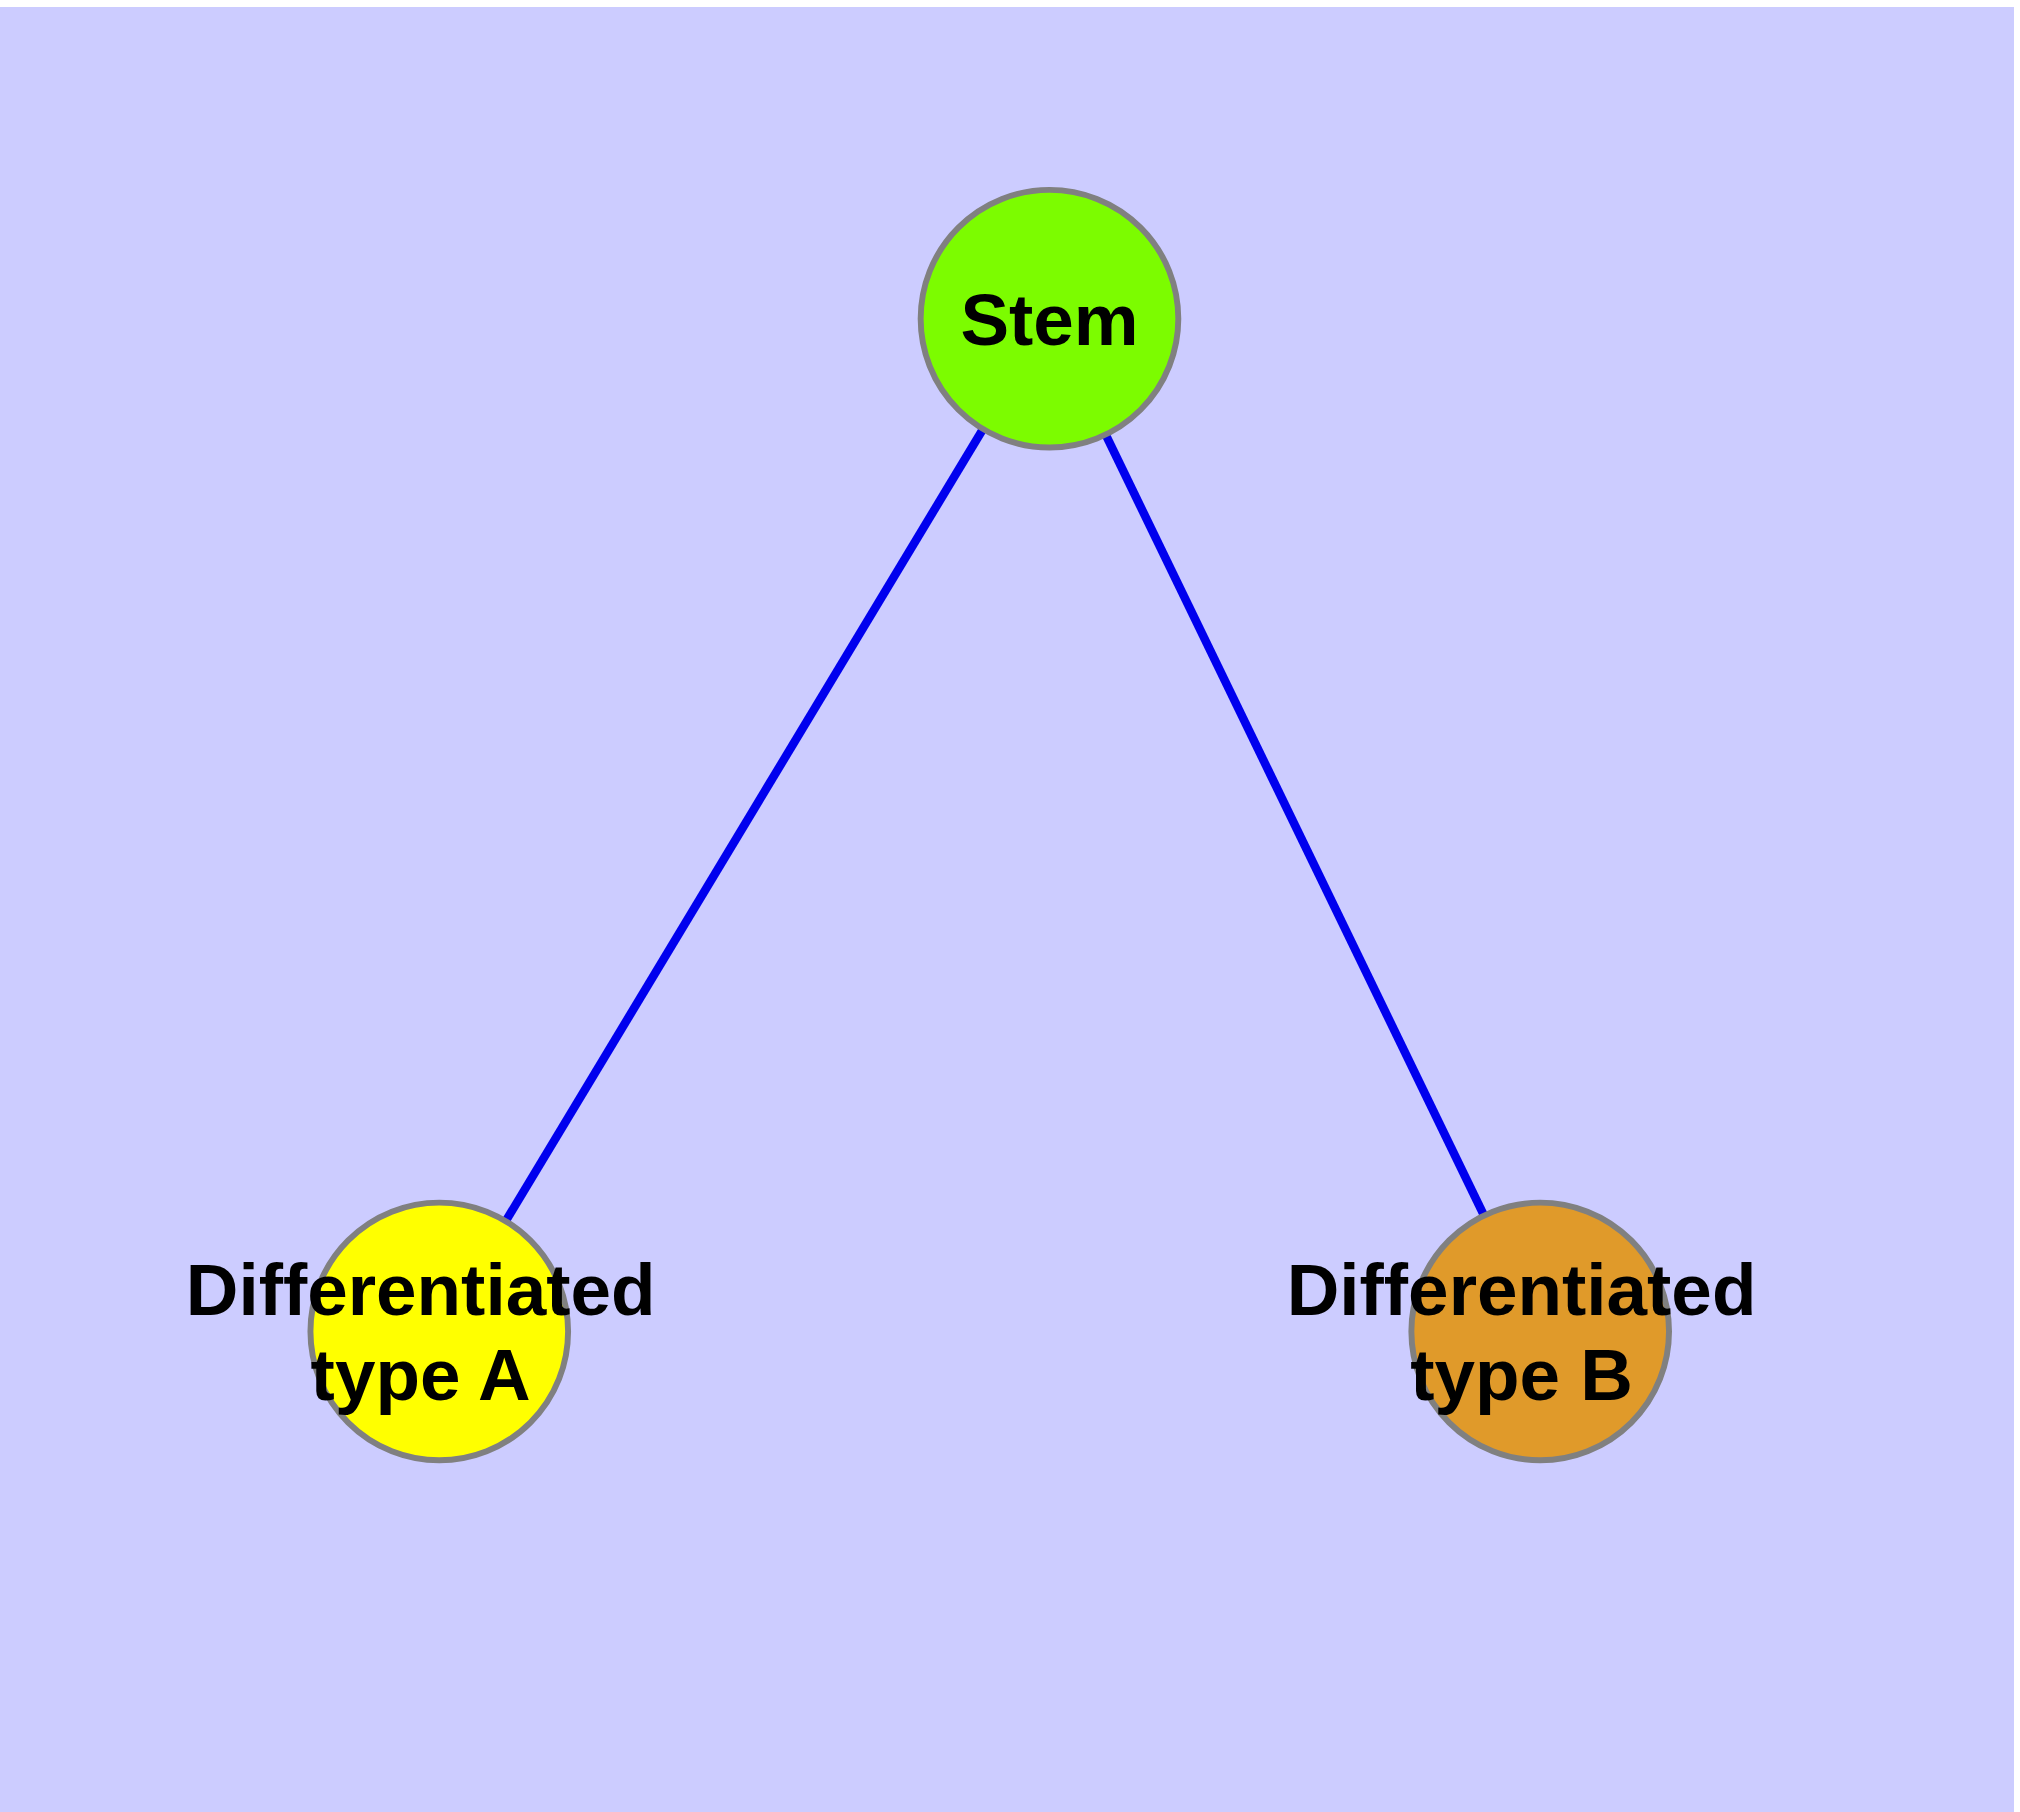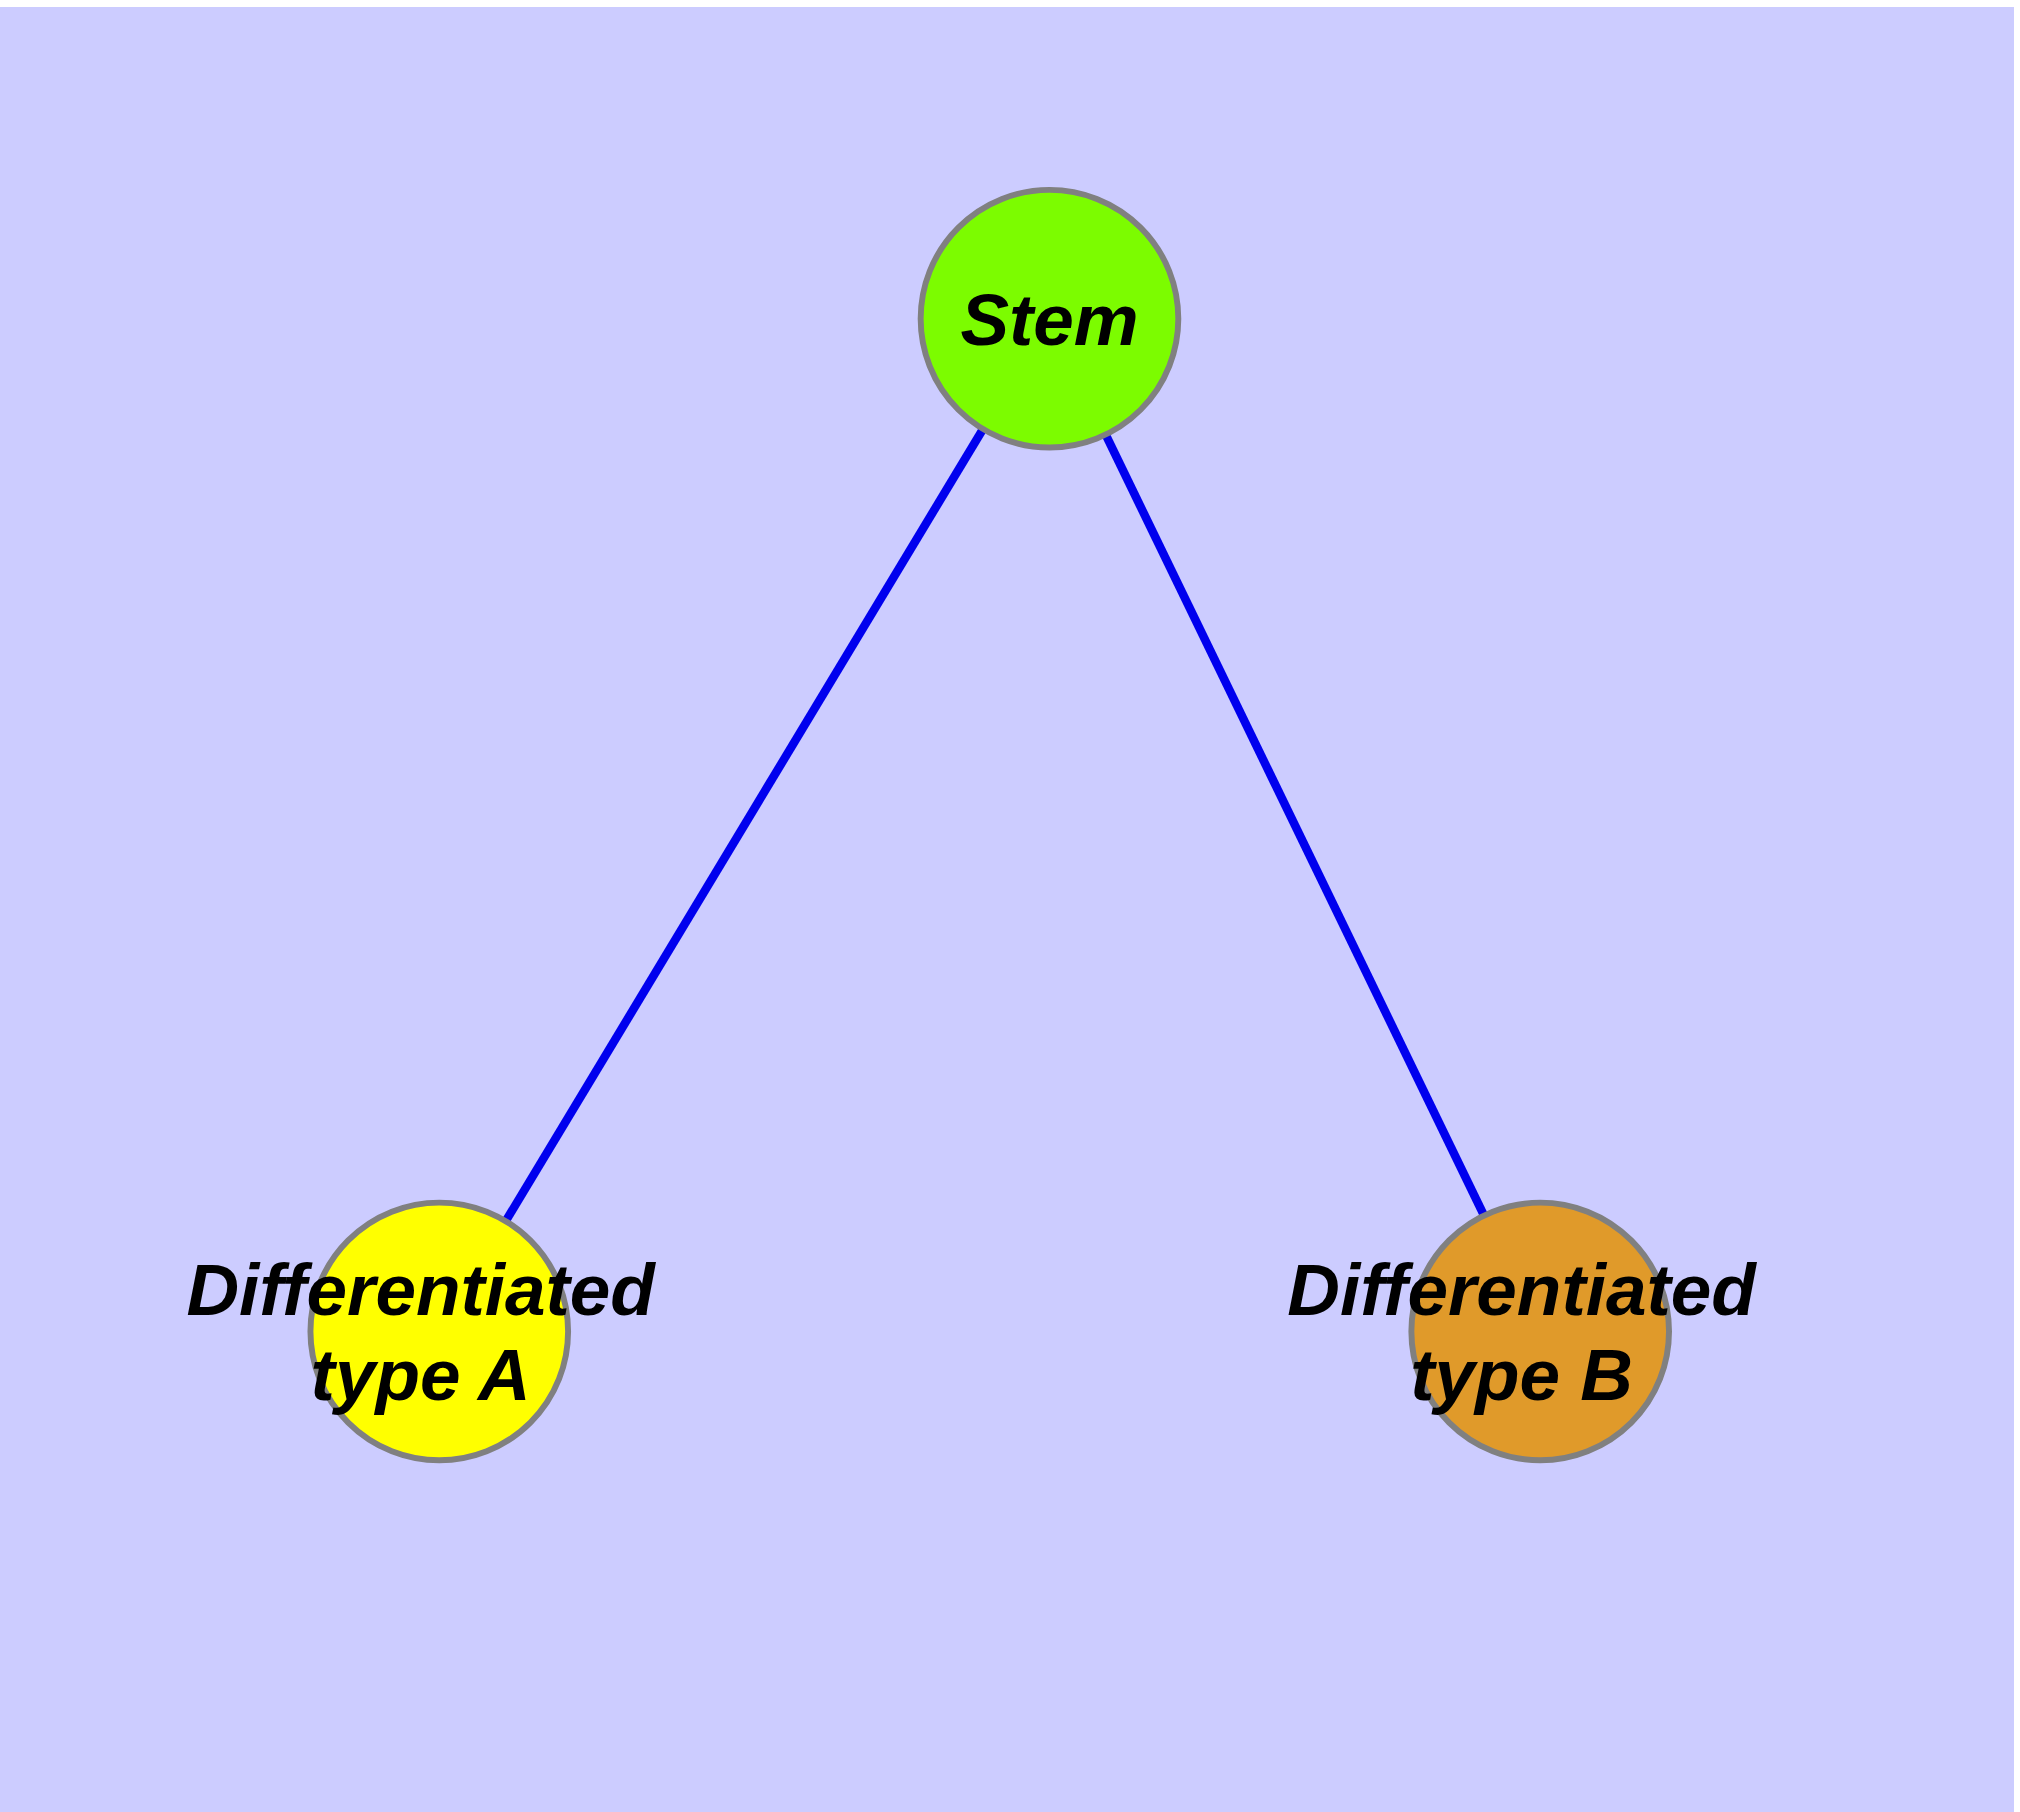--- a/index.html
+++ b/index.html
@@ -7,21 +7,20 @@
     padding: 0;
     background: #ffffff;
   }
   #canvas {
     position: relative;
     width: 2021px;
     height: 1812px;
     overflow: hidden;
     background: #ffffff;
     font-family: "Liberation Sans", sans-serif;
-    font-style: italic;
   }
   #plot-area {
     position: absolute;
     left: 0;
     top: 6.8px;
     width: 2014px;
     height: 1805px;
     background: #ccccff;
   }
   #graph-svg {

